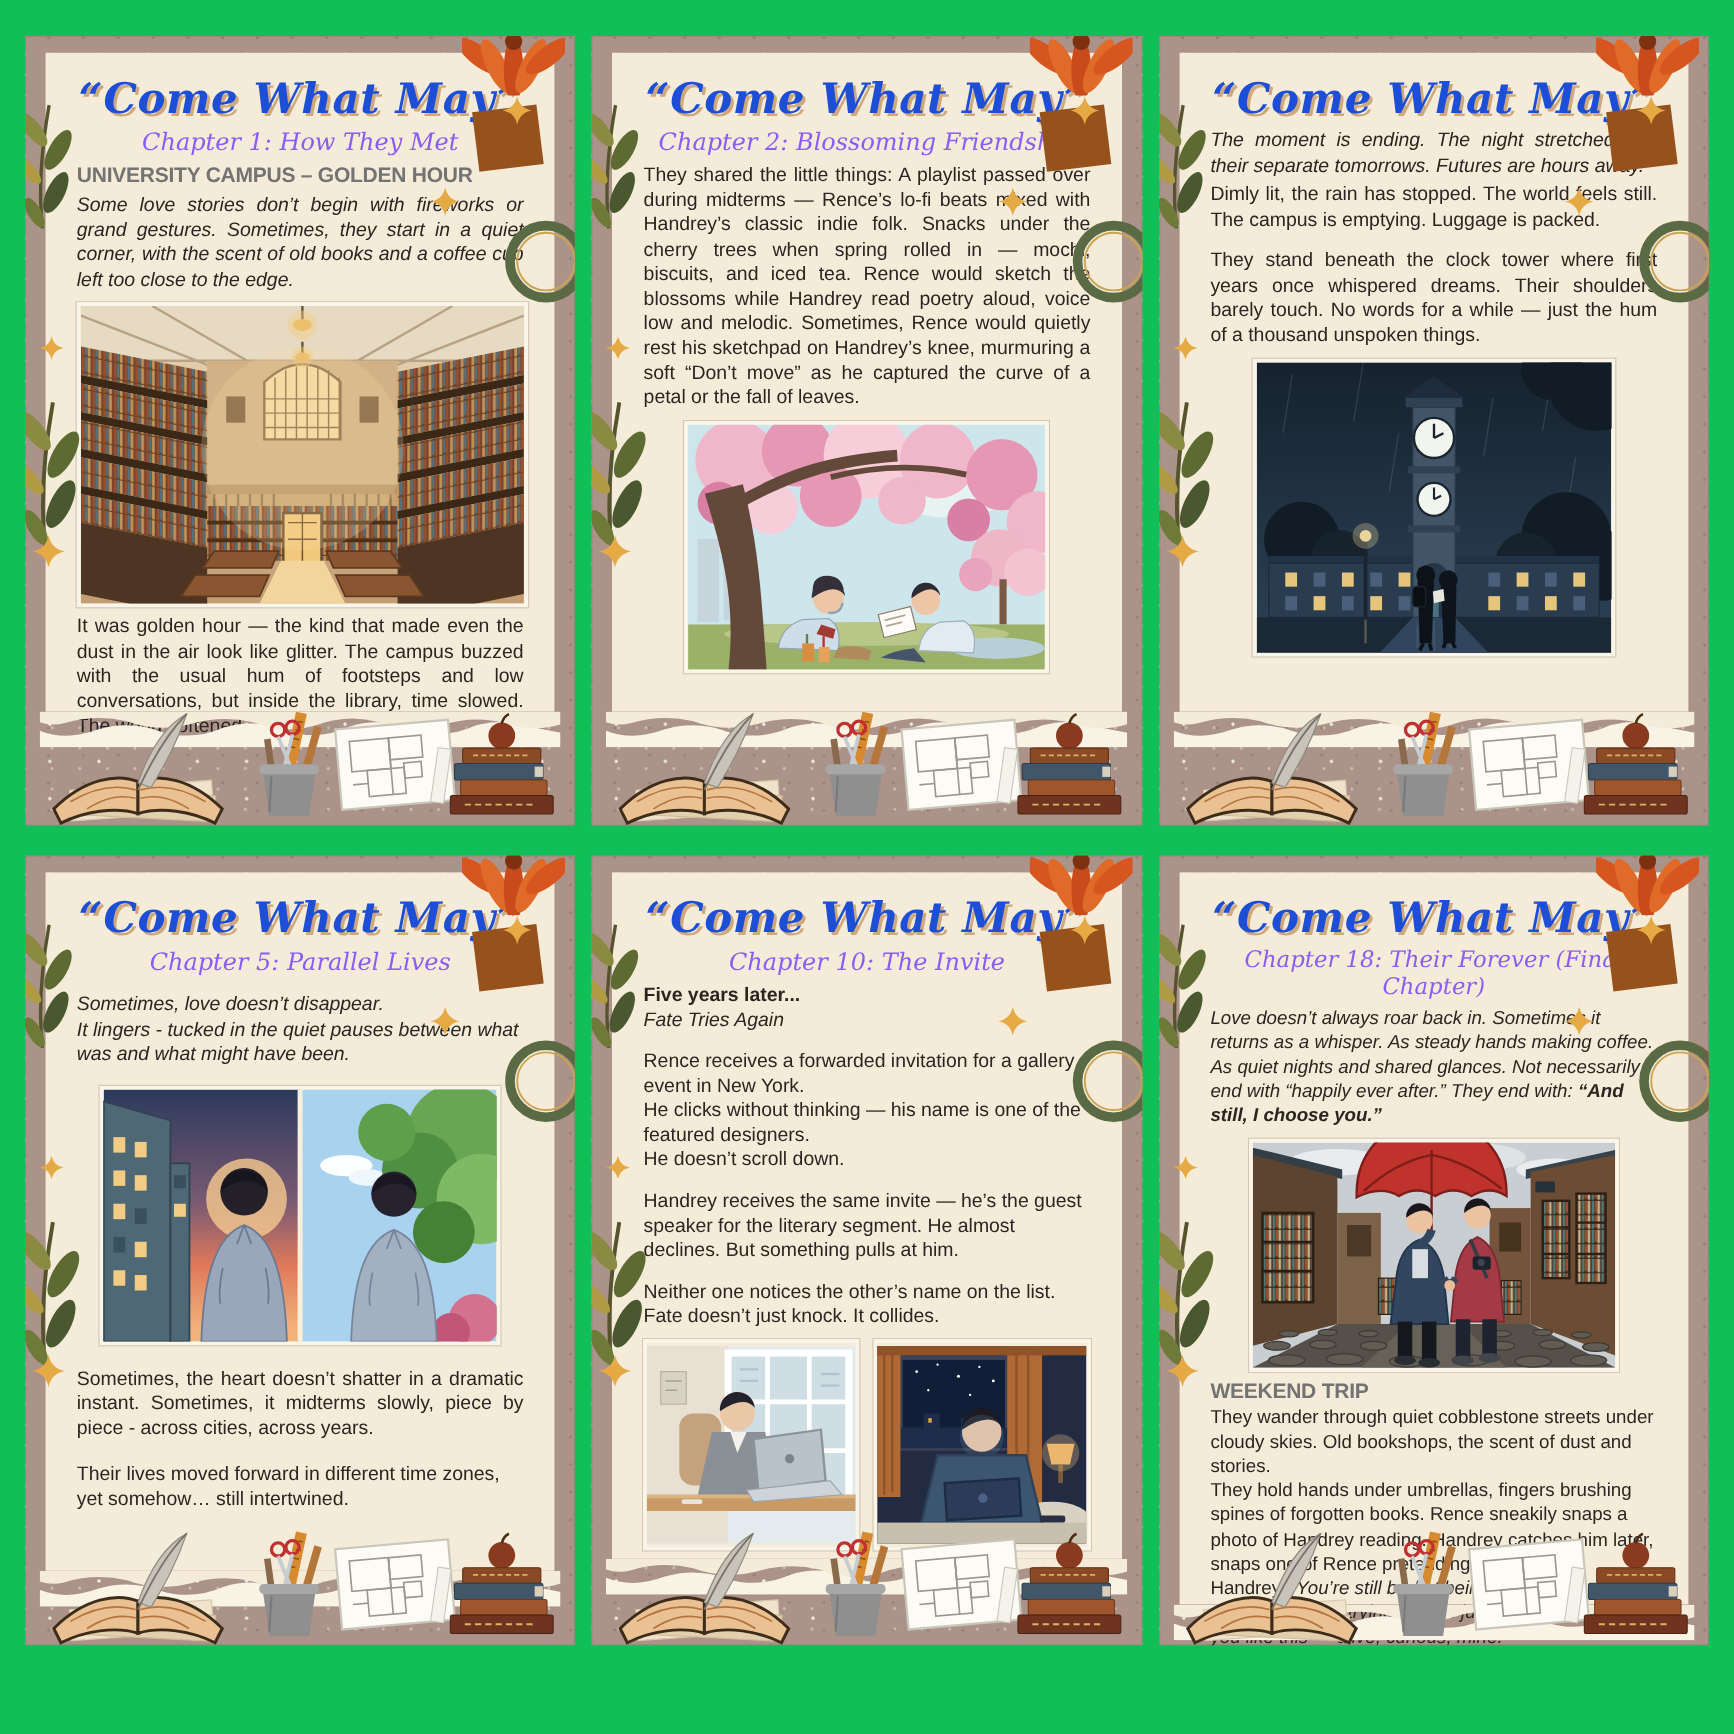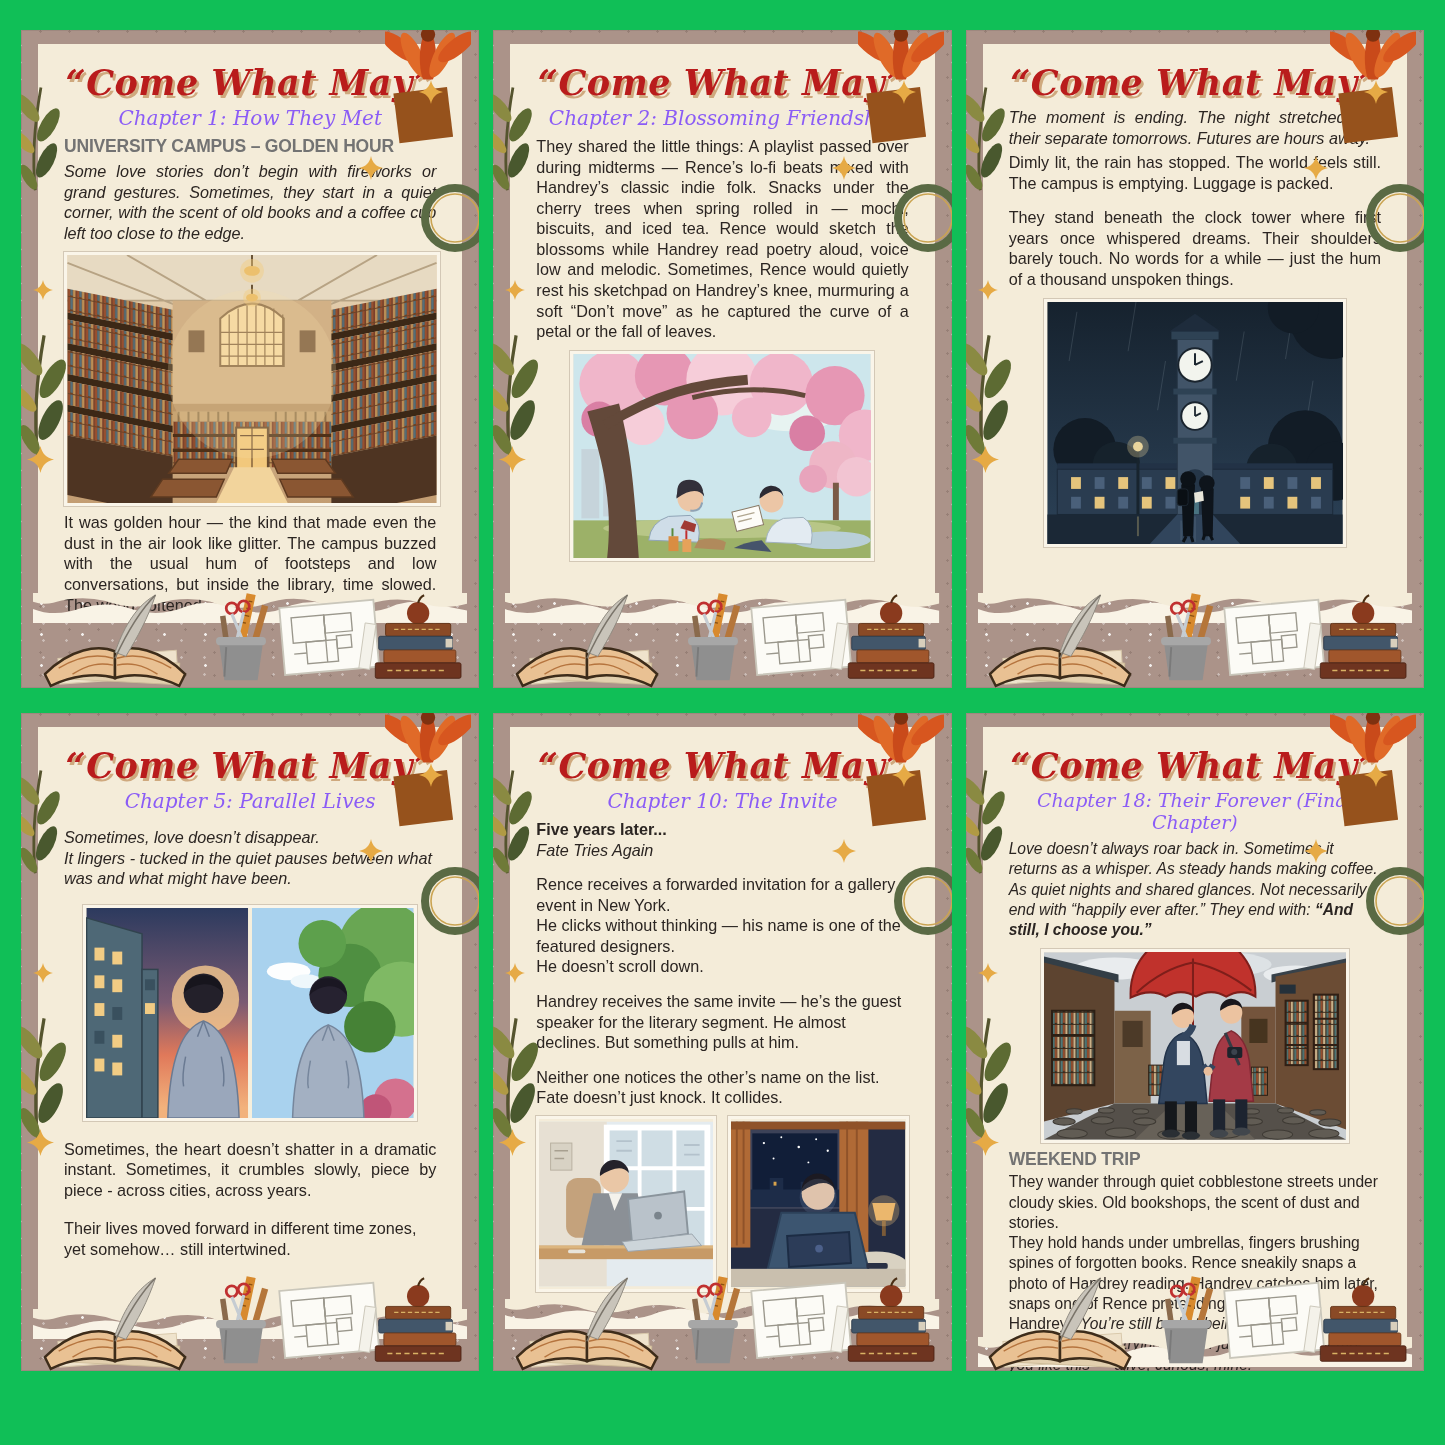--- a/index.html
+++ b/index.html
@@ -29,21 +29,21 @@
     background:#f4ecd9;padding:10px 26px 0 26px;box-sizing:border-box;
   }
   .page.pb-top{bottom:95px;}
   .page.pb-4{bottom:62px;}
   .page.pb-5{bottom:72px;}
   .page.pb-6{bottom:34px;}
   .torn{position:absolute;left:-5px;top:100%;width:calc(100% + 10px);height:30px;display:block;}
   .title{
     margin:8px 0 0 0;text-align:center;
     font-family:"DejaVu Serif", serif;font-style:italic;font-weight:700;
-    font-size:35px;letter-spacing:.5px;color:#b91c1c;
+    font-size:35px;letter-spacing:.5px;color:#1d4ed8;
     text-shadow:2.5px 2.5px 0 #cfa97e;
   }
   .chapter{
     margin:3px 0 6px 0;text-align:center;font-weight:400;
     font-family:"DejaVu Serif", serif;font-style:italic;
     font-size:20px;color:#8b5cf6;
   }
   .p6 .chapter{font-size:19px;}
   .scene{
     margin:6px 0 0 0;font-size:17.5px;font-weight:700;color:#737373;
@@ -545,21 +545,21 @@
           <circle cx="238" cy="36" r="24" fill="#5da04c"></circle>
           <circle cx="286" cy="120" r="26" fill="#468236"></circle>
         <circle cx="312" cy="194" r="22" fill="#d4718e"></circle>
           <circle cx="292" cy="204" r="16" fill="#c05578"></circle>
         <circle cx="244" cy="88" r="19" fill="#262230"></circle>
         <path d="M225,88 q4,-19 21,-17 q15,2 17,17 q-8,-10 -19,-9 q-11,1 -19,9" fill="#1a1722"></path>
         <path d="M208,212 C210,154 222,126 244,118 C266,126 278,154 280,212 Z" fill="#a3b0c2" stroke="#76869c" stroke-width="1.5"></path>
         <path d="M244,118 L238,134 M244,118 L250,134 M226,154 q-4,20 -2,28 M262,154 q4,20 2,28" stroke="#76869c" stroke-width="1.5" fill="none"></path>
         <rect x="163" y="0" width="4" height="212" fill="#f6efdc"></rect>
       </svg>
-      <p class="bodytext just sp" style="margin-top:18px;">Sometimes, the heart doesn’t shatter in a dramatic instant. Sometimes, it crumbles slowly, piece by piece - across cities, across years.</p>
+      <p class="bodytext just sp" style="margin-top:18px;">Sometimes, the heart doesn’t shatter in a dramatic instant. Sometimes, it midterms slowly, piece by piece - across cities, across years.</p>
       <p class="bodytext" style="margin-top:18px;">Their lives moved forward in different time zones, yet somehow… still intertwined.</p>
       <svg class="torn" viewBox="0 0 430 34" preserveAspectRatio="none">
           <use href="#sym-torn"></use>
         </svg>
     </div>
     <svg class="d d-flower" viewBox="0 0 84 52">
         <use href="#sym-flower"></use>
       </svg>
     <svg class="d d-square" viewBox="0 0 66 70">
         <use href="#sym-square"></use>

